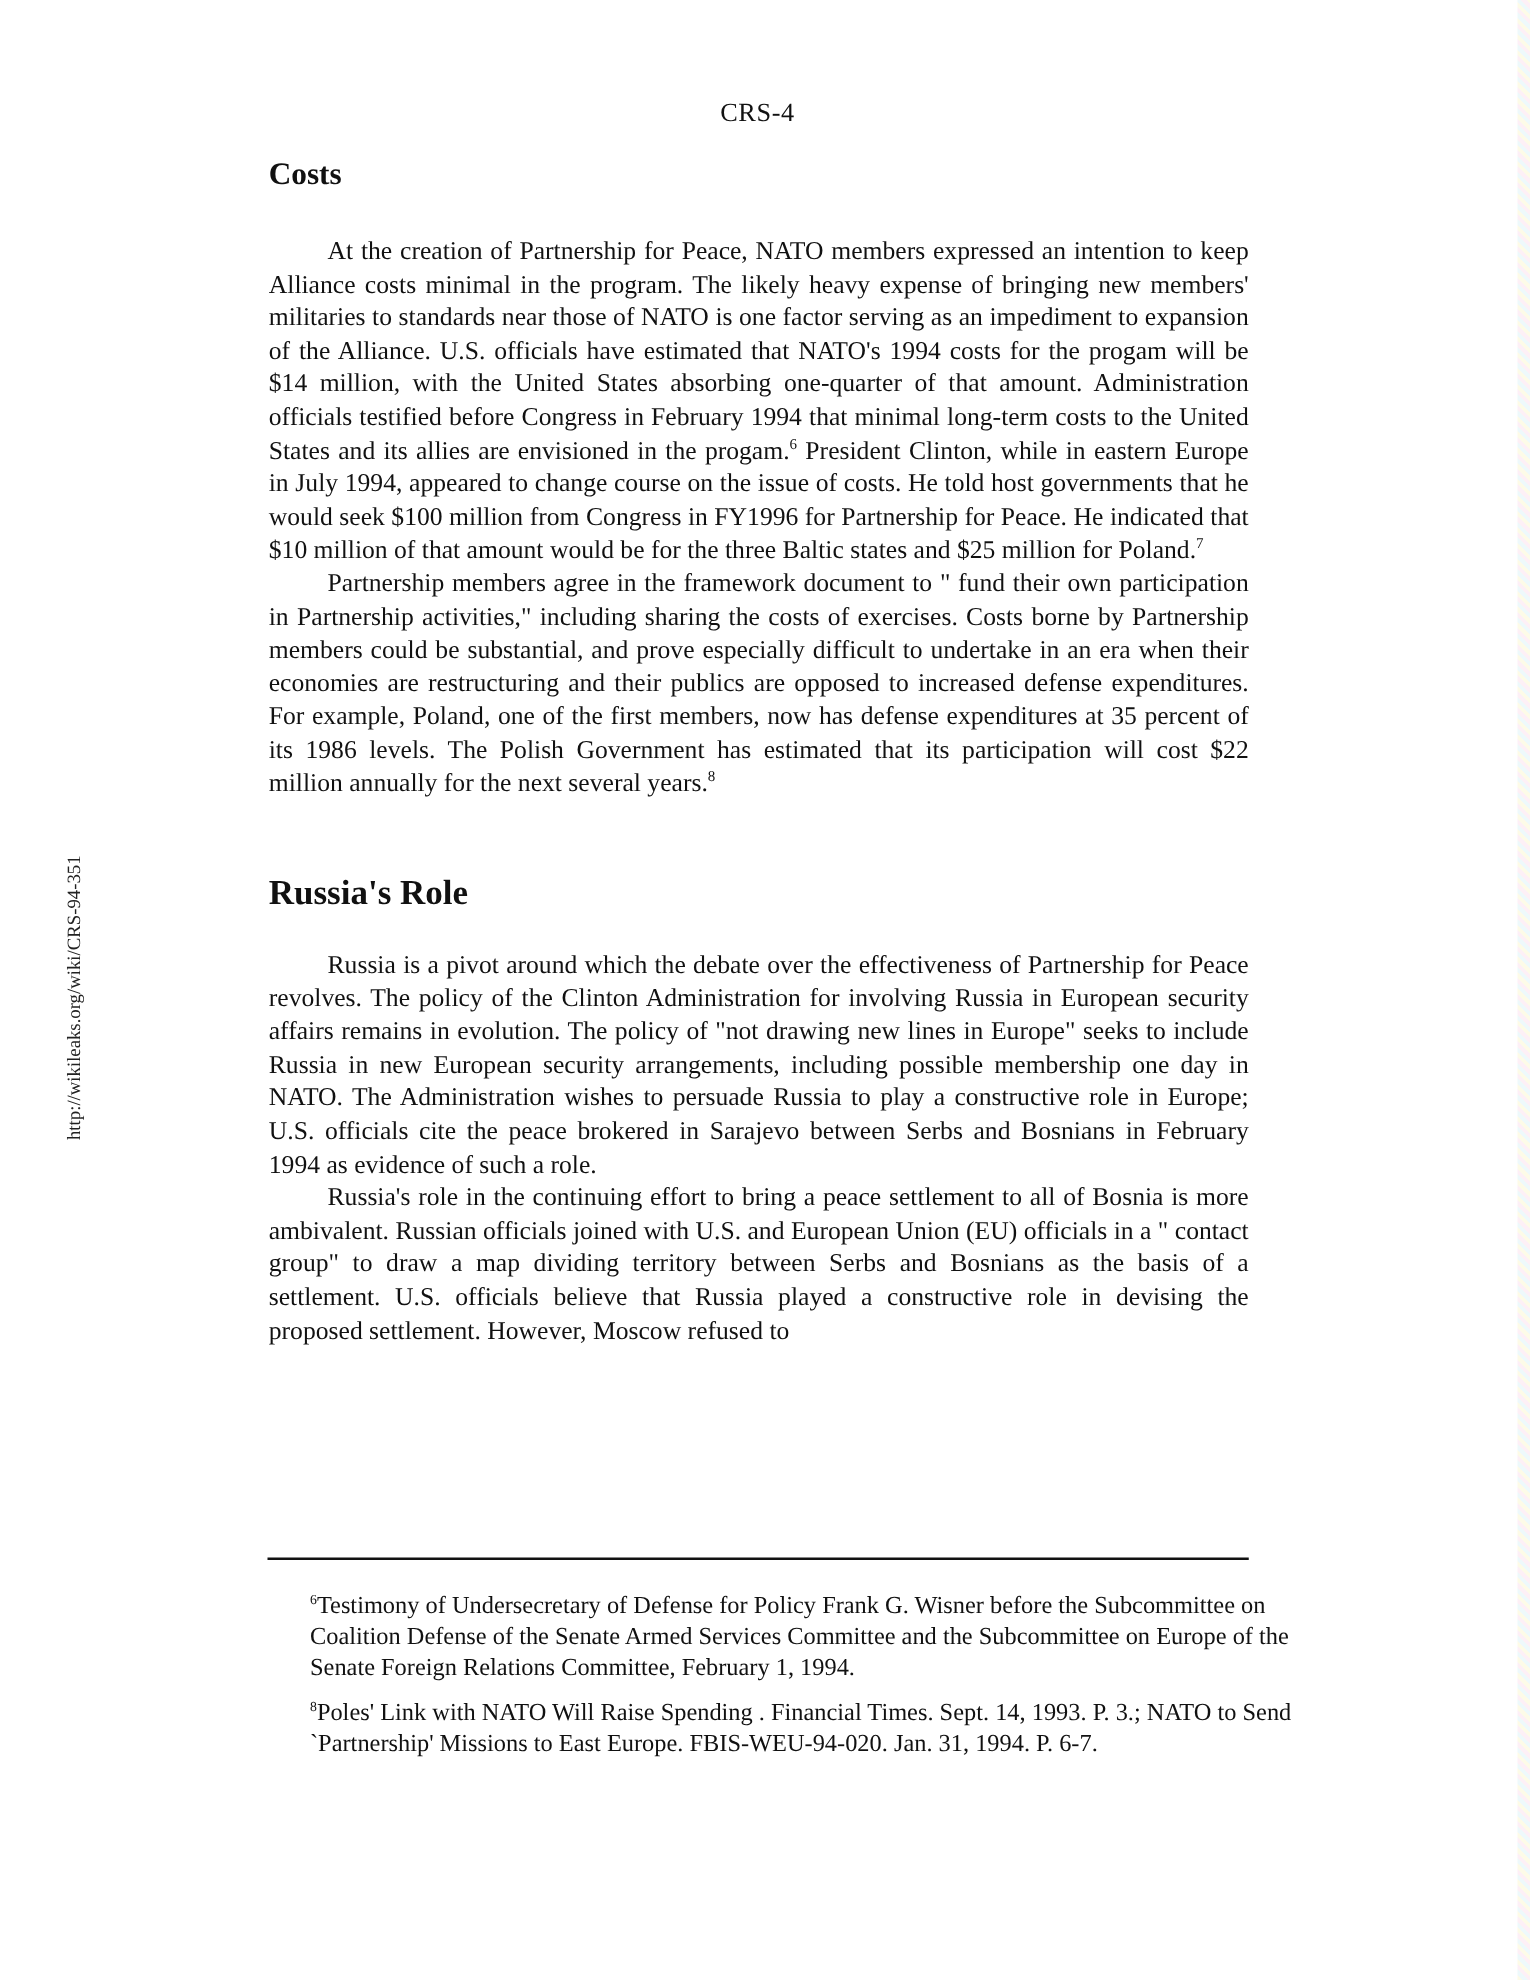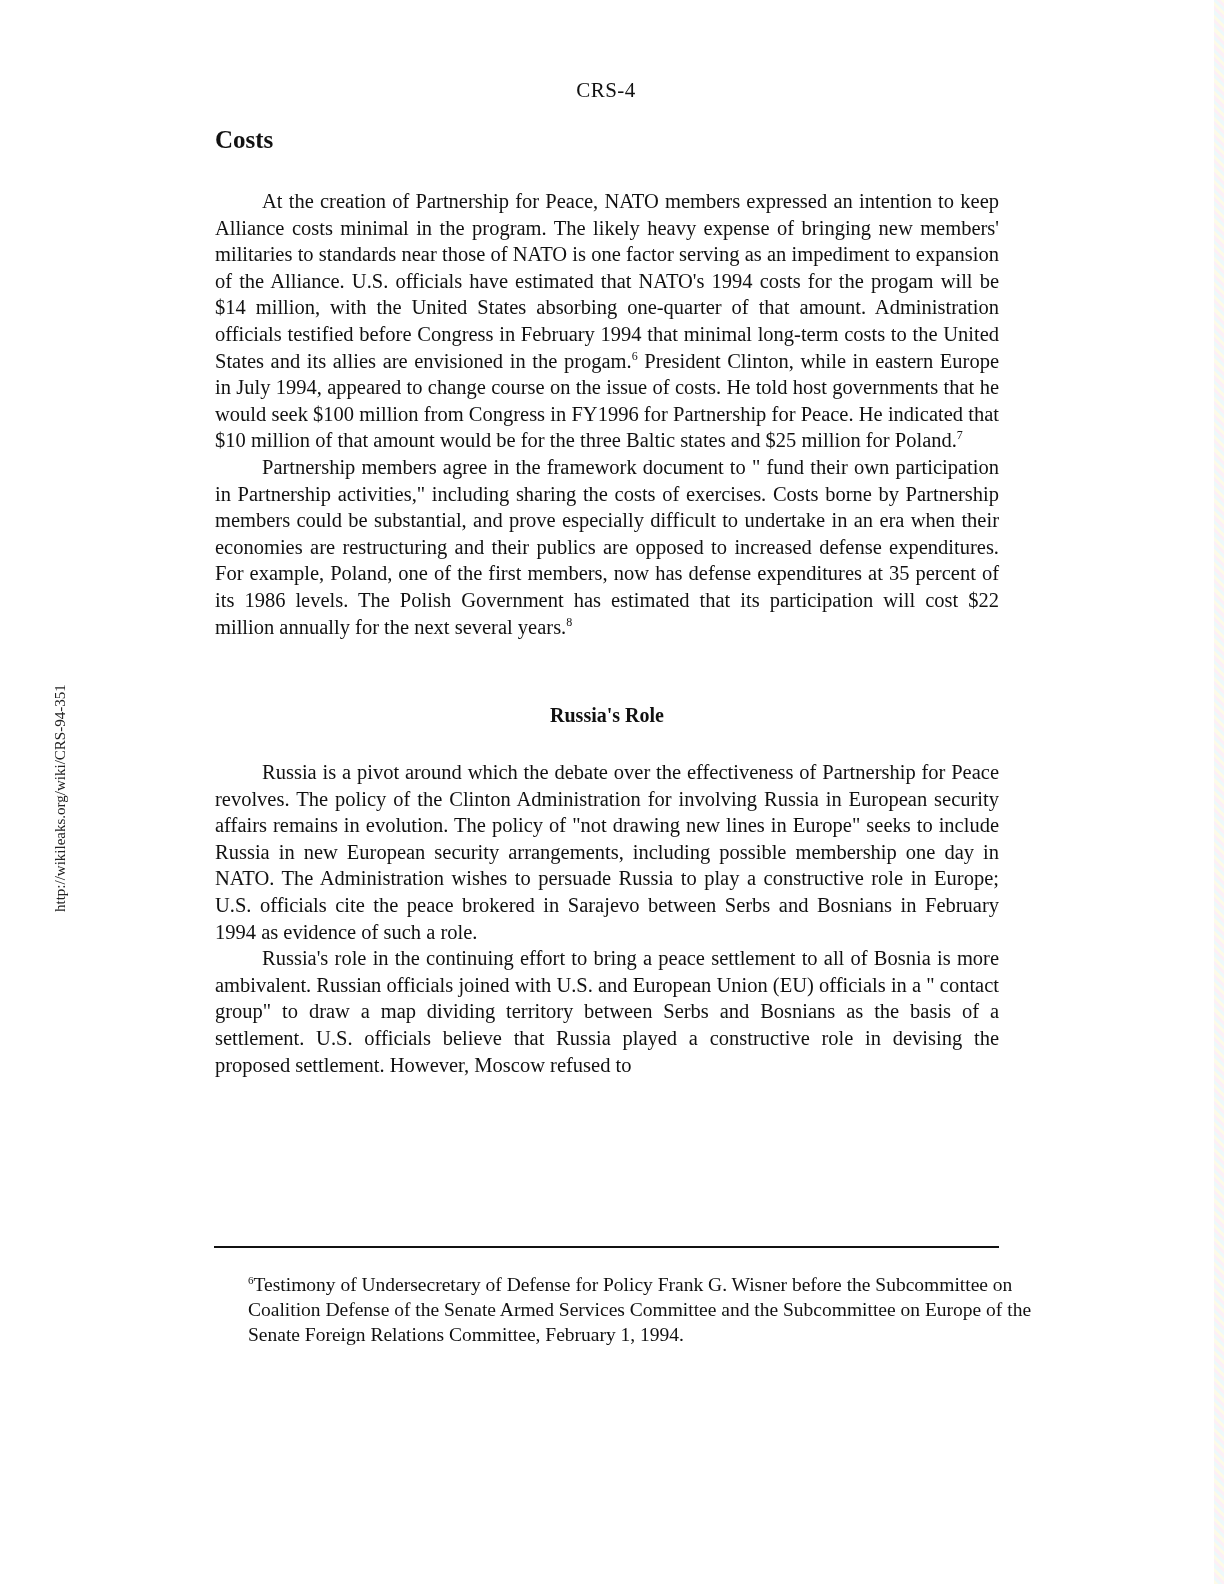--- a/index.html
+++ b/index.html
@@ -49,23 +49,22 @@
     p {
       margin: 0;
       font-size: 20.5px;
       line-height: 26.6px;
       text-align: justify;
       text-indent: 47px;
     }
     p.gap { }
     sup { font-size: 12px; vertical-align: 8px; line-height: 0; }
     h2.russia {
-      font-size: 20px;
+      font-size: 28px;
       font-weight: bold;
-      text-align: center;
       margin: 57px 0 26px 0;
       line-height: 36px;
     }
     .rule {
       position: absolute;
       left: 214px; top: 1246px;
       width: 785px; height: 2px;
       background: #111;
     }
     .footnotes {
@@ -101,13 +100,14 @@
   <h2 class="russia">Russia's Role</h2>
 
   <p>Russia is a pivot around which the debate over the effectiveness of Partnership for Peace revolves.  The policy of the Clinton Administration for involving Russia in European security affairs remains in evolution.  The policy of "not drawing new lines in Europe" seeks to include Russia in new European security arrangements, including possible membership one day in NATO.  The Administration wishes to persuade Russia to play a constructive role in Europe; U.S. officials cite the peace brokered in Sarajevo between Serbs and Bosnians in February 1994 as evidence of such a role.</p>
   <p>Russia's role in the continuing effort to bring a peace settlement to all of Bosnia is more ambivalent.  Russian officials joined with U.S. and European Union (EU) officials in a " contact group" to draw a map dividing territory between Serbs and Bosnians as the basis of a settlement.  U.S. officials believe that Russia played a constructive role in devising the proposed settlement. However, Moscow refused to</p>
 </div>
 
 <div class="rule"></div>
 
 <div class="footnotes">
   <div class="fn"><sup>6</sup><span>Testimony of Undersecretary of Defense for Policy Frank G. Wisner before the Subcommittee on Coalition Defense of the Senate Armed Services Committee and the Subcommittee on Europe of the Senate Foreign Relations Committee, February 1, 1994.</span></div>
+  <div class="fn"><sup>8</sup><span>Poles' Link with NATO Will Raise Spending .  Financial Times. Sept. 14, 1993. P. 3.; NATO to Send `Partnership' Missions to East Europe.  FBIS-WEU-94-020. Jan. 31, 1994. P. 6-7.</span></div>
 </div>
 
 </body></html>

